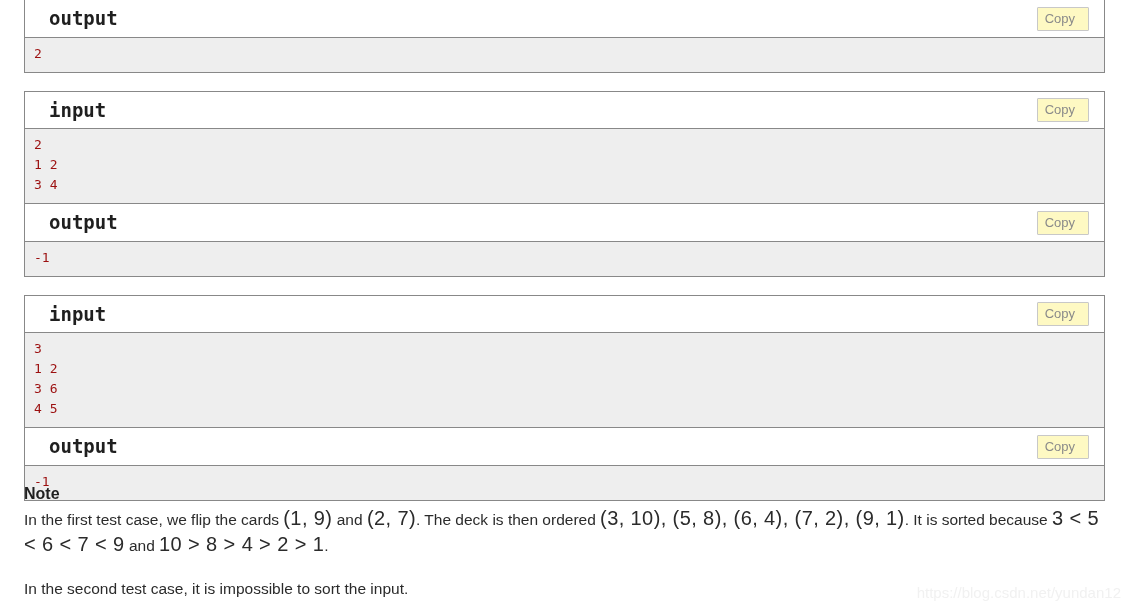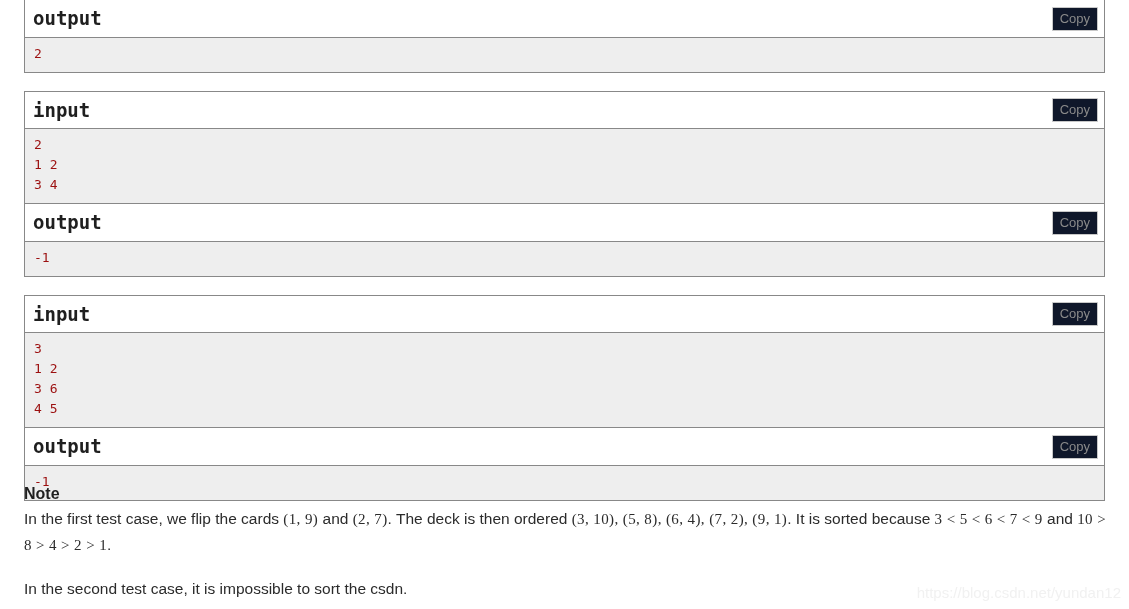--- a/index.html
+++ b/index.html
@@ -42,35 +42,36 @@
     display: flex;
     align-items: center;
   }
   .io-title .label {
     font-family: "DejaVu Sans Mono", "Liberation Mono", monospace;
     font-weight: bold;
     font-size: 19px;
     line-height: 19px;
     letter-spacing: 0px;
     color: #1f1f1f;
+    margin-left: 16px;
   }
   .io-title.cut-top { border-top: none; }
 
   .copy-btn {
     position: absolute;
-    right: 6px;
+    right: 15px;
     top: 50%;
     transform: translateY(-50%);
     border: 1px solid #c8c8c8;
-    background: #0f172a;
+    background: #fef9c3;
     color: #8a8a8a;
     font-family: "Liberation Sans", sans-serif;
     font-size: 13px;
     line-height: 13px;
-    padding: 4px 7px 5px 7px;
+    padding: 4px 13px 5px 7px;
     border-radius: 1px;
     cursor: pointer;
   }
   .copy-btn.dim { color: #8a8a8a; }
 
   .io-pre {
     background: #eeeeee;
     border-left: 1px solid #888888;
     border-right: 1px solid #888888;
     border-bottom: 1px solid #888888;
@@ -103,22 +104,22 @@
   }
   .note-p {
     font-family: "Liberation Sans", sans-serif;
     font-size: 15.5px;
     line-height: 25px;
     color: #2b2b2b;
     margin: 0;
   }
   .note-p + .note-p { margin-top: 18px; }
   .mathy {
-    font-family: Liberation Serif, serif;
-    font-size: 15px;
+    font-family: Liberation Sans, sans-serif;
+    font-size: 20px;
     letter-spacing: 0.4px;
   }
 
   
   .watermark {
     position: absolute;
     right: 8px;
     bottom: 7px;
     font-family: "Liberation Sans", sans-serif;
     font-size: 15px;
@@ -170,16 +171,16 @@
       <button class="copy-btn">Copy</button>
     </div>
     <pre class="io-pre">-1</pre>
   </div>
 
 </div>
 
 <div class="note-section">
   <div class="note-heading">Note</div>
   <p class="note-p"><span>In the first test case, we flip the cards </span><span class="mathy">(1, 9)</span><span> and </span><span class="mathy">(2, 7)</span><span>. The deck is then ordered </span><span class="mathy">(3, 10), (5, 8), (6, 4), (7, 2), (9, 1)</span><span>. It is sorted because </span><span class="mathy">3 &lt; 5 &lt; 6 &lt; 7 &lt; 9</span><span> and </span><span class="mathy">10 &gt; 8 &gt; 4 &gt; 2 &gt; 1</span><span>.</span></p>
-  <p class="note-p">In the second test case, it is impossible to sort the csdn.</p>
+  <p class="note-p">In the second test case, it is impossible to sort the input.</p>
 </div>
 
 <div class="watermark">https://blog.csdn.net/yundan12</div>
 
 </body></html>

